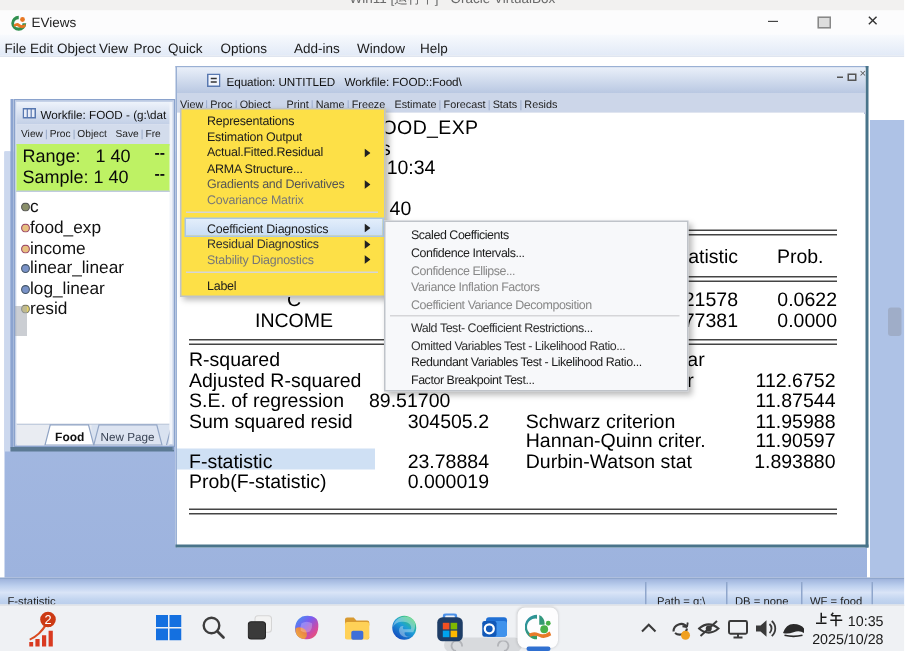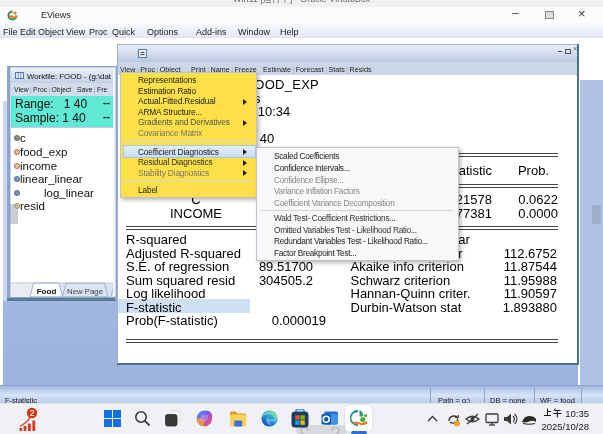--- a/index.html
+++ b/index.html
@@ -13,21 +13,21 @@
 <div class="r" style="left:0;top:0;width:603px;height:7px;background:#f2f1f0;overflow:hidden;">
   <div class="a" style="left:233px;top:-7px;font-size:9px;color:#6a6a6a;">Win11 [运行中] - Oracle VirtualBox</div>
 </div>
 
 <div class="r" style="left:0;top:7px;width:603px;height:16px;background:#fcfcfd;"></div>
 <svg class="r" style="left:7px;top:10px;" width="11" height="11" viewBox="0 0 11 11">
   <path d="M5.5 0.5 A5 5 0 1 0 10.5 5.5 L8 5.5 A2.8 2.8 0 1 1 5.5 2.8 Z" fill="#2f8f4e"></path>
   <path d="M2 6.5 Q4.5 4.5 6 6 Q7.5 7.5 10 6 L10 8 Q7.5 9.5 5.5 8 Q3.8 6.8 2.5 8 Z" fill="#e87722"></path>
   <circle cx="8" cy="3" r="1.6" fill="#e87722"></circle>
 </svg>
-<div class="a" style="left:21px;top:10px;font-size:9px;color:#222;margin-left:20px;">EViews</div>
+<div class="a" style="left:21px;top:10px;font-size:9px;color:#222;">EViews</div>
 
 <div class="a" style="left:512px;top:6px;font-size:12px;color:#444;">–</div>
 <div class="r" style="left:545px;top:11px;width:7px;height:6px;border:1px solid #888;background:#ddd;"></div>
 <div class="a" style="left:578px;top:6px;font-size:13px;color:#333;">×</div>
 
 <div class="r" style="left:0;top:23px;width:603px;height:14px;background:linear-gradient(#f8fafd,#e2eaf7);border-bottom:1px solid #dfe5f0;">
   <div class="a" style="left:3px;top:3.5px;font-size:9px;color:#1a1a1a;">File</div>
   <div class="a" style="left:20px;top:3.5px;font-size:9px;color:#1a1a1a;">Edit</div>
   <div class="a" style="left:38px;top:3.5px;font-size:9px;color:#1a1a1a;">Object</div>
   <div class="a" style="left:66px;top:3.5px;font-size:9px;color:#1a1a1a;">View</div>
@@ -69,21 +69,21 @@
           <line x1="5.8" y1="1.5" x2="5.8" y2="7.5" stroke="#5878b0" stroke-width="0.8"></line>
         </svg>
     <div class="a" style="left:16px;top:3.5px;font-size:7.8px;color:#111;">Workfile: FOOD - (g:\dat</div>
   </div>
 
   <div class="r" style="left:1px;top:16px;width:102px;height:13px;background:#d3dcec;border-bottom:1px solid #b9c6de;overflow:hidden;">
     <div class="a" style="left:3px;top:3px;font-size:6.8px;color:#222;">View <span style="color:#90a2c2">|</span> Proc <span style="color:#90a2c2">|</span> Object</div>
     <div class="a" style="left:66px;top:3px;font-size:6.8px;color:#222;">Save <span style="color:#90a2c2">|</span> Fre</div>
   </div>
 
-  <div class="r" style="left:1px;top:29px;width:102px;height:31px;background:#5eead4;border-bottom:1px solid #c0cbdf;">
+  <div class="r" style="left:1px;top:29px;width:102px;height:31px;background:#bef264;border-bottom:1px solid #c0cbdf;">
     <div class="a" style="left:4px;top:1px;font-size:12px;color:#0a0a0a;">Range: &nbsp;&nbsp;1 40</div>
     <div class="a" style="left:4px;top:15px;font-size:12px;color:#0a0a0a;">Sample: 1 40</div>
     <div class="a" style="left:92px;top:0px;font-size:10.5px;font-weight:bold;color:#111;">--</div>
     <div class="a" style="left:92px;top:14px;font-size:10.5px;font-weight:bold;color:#111;">--</div>
   </div>
 
   <div class="r" style="left:1px;top:61px;width:102px;height:154px;background:#ffffff;">
     <svg class="r" style="left:2.5px;top:6.5px;" width="6" height="6">
           <circle cx="3" cy="3" r="2.6" fill="#8a8f6a" stroke="#555" stroke-width="0.7"></circle>
         </svg>
@@ -96,21 +96,21 @@
           <circle cx="3" cy="3" r="2.6" fill="#e8c080" stroke="#946" stroke-width="0.7"></circle>
         </svg>
     <div class="a" style="left:9px;top:31.5px;font-size:11.5px;color:#111;">income</div>
     <svg class="r" style="left:2.5px;top:48px;" width="6" height="6">
           <circle cx="3" cy="3" r="2.6" fill="#7a93c8" stroke="#456" stroke-width="0.7"></circle>
         </svg>
     <div class="a" style="left:9px;top:45px;font-size:11.5px;color:#111;">linear_linear</div>
     <svg class="r" style="left:2.5px;top:61.5px;" width="6" height="6">
           <circle cx="3" cy="3" r="2.6" fill="#7a93c8" stroke="#456" stroke-width="0.7"></circle>
         </svg>
-    <div class="a" style="left:9px;top:58.5px;font-size:11.5px;color:#111;padding-left:24px;">log_linear</div>
+    <div class="a" style="left:9px;top:58.5px;font-size:11.5px;color:#111;">log_linear</div>
     <svg class="r" style="left:2.5px;top:75px;" width="6" height="6">
           <circle cx="3" cy="3" r="2.6" fill="#e6d36a" stroke="#776" stroke-width="0.7"></circle>
         </svg>
     <div class="a" style="left:9px;top:72px;font-size:11.5px;color:#111;">resid</div>
   </div>
 
   <svg class="r" style="left:1px;top:215px;" width="102" height="15" viewBox="0 0 102 15">
     <rect x="0" y="0" width="102" height="15" fill="#e9ecf2"></rect>
     <rect x="50" y="1" width="52" height="14" fill="#d9e2f0"></rect>
     <line x1="0" y1="1" x2="102" y2="1" stroke="#c2cdde" stroke-width="0.8"></line>
@@ -129,20 +129,21 @@
   <div class="r" style="left:0;top:0;width:1px;height:320.5px;background:#9ab0d4;"></div>
   <div class="r" style="left:459.5px;top:0;width:2px;height:320.5px;background:#49748a;"></div>
   <div class="r" style="left:0;top:318.5px;width:461.5px;height:2px;background:#49748a;"></div>
 
   <div class="r" style="left:1px;top:1px;width:458.5px;height:17px;background:linear-gradient(#e9eff9,#b9c8e2);">
     <svg class="r" style="left:20px;top:4px;" width="9" height="9" viewBox="0 0 9 9">
           <rect x="0.5" y="0.5" width="8" height="8" fill="#f0f4fc" stroke="#5878b0" stroke-width="1"></rect>
           <line x1="2.5" y1="3.4" x2="6.5" y2="3.4" stroke="#333" stroke-width="1"></line>
           <line x1="2.5" y1="5.6" x2="6.5" y2="5.6" stroke="#333" stroke-width="1"></line>
         </svg>
+    <div class="a" style="left:33px;top:4.5px;font-size:7.8px;letter-spacing:-0.05px;color:#111;">Equation: UNTITLED &nbsp;&nbsp;Workfile: FOOD::Food\</div>
     <div class="r" style="left:440px;top:6px;width:4px;height:1px;background:#555;"></div>
     <div class="r" style="left:447px;top:3.5px;width:3.5px;height:3px;border:1px solid #555;"></div>
     <div class="a" style="left:455px;top:-1px;font-size:7.5px;color:#555;">×</div>
   </div>
 
   <div class="r" style="left:1px;top:18px;width:458.5px;height:13px;background:#ccd6e9;border-bottom:1px solid #b3c0da;">
     <div class="a" style="left:2px;top:2.5px;font-size:7.2px;color:#222;">View <span style="color:#98a8c8">|</span> Proc <span style="color:#98a8c8">|</span> Object</div>
     <div class="a" style="left:73px;top:2.5px;font-size:7.2px;color:#222;">Print <span style="color:#98a8c8">|</span> Name <span style="color:#98a8c8">|</span> Freeze</div>
     <div class="a" style="left:145px;top:2.5px;font-size:7.2px;color:#222;">Estimate <span style="color:#98a8c8">|</span> Forecast <span style="color:#98a8c8">|</span> Stats <span style="color:#98a8c8">|</span> Resids</div>
   </div>
@@ -181,43 +182,42 @@
 
     <div class="r" style="left:0px;top:224px;width:132px;height:14px;background:#cfe0f4;"></div>
     <div class="a" style="left:8px;top:158px;">R-squared</div>
     <div class="a" style="left:128px;top:158px;width:80px;text-align:right;">0.385002</div>
     <div class="a" style="left:232.5px;top:158px;">Mean dependent var</div>
     <div class="a" style="left:8px;top:171.5px;">Adjusted R-squared</div>
     <div class="a" style="left:128px;top:171.5px;width:80px;text-align:right;">0.368818</div>
     <div class="a" style="left:232.5px;top:171.5px;">S.D. dependent var</div>
     <div class="a" style="left:359px;top:171.5px;width:80px;text-align:right;">112.6752</div>
     <div class="a" style="left:8px;top:185px;">S.E. of regression</div>
-    <div class="a" style="left:128px;top:185px;width:80px;text-align:center;">89.51700</div>
-    <div class="a" style="left:232.5px;top:185px;">Akaike info criterion</div>
+    <div class="a" style="left:128px;top:185px;width:80px;text-align:left;">89.51700</div>
     <div class="a" style="left:359px;top:185px;width:80px;text-align:right;">11.87544</div>
     <div class="a" style="left:8px;top:198.5px;">Sum squared resid</div>
-    <div class="a" style="left:128px;top:198.5px;width:80px;text-align:center;">304505.2</div>
+    <div class="a" style="left:128px;top:198.5px;width:80px;text-align:right;">304505.2</div>
     <div class="a" style="left:232.5px;top:198.5px;">Schwarz criterion</div>
     <div class="a" style="left:359px;top:198.5px;width:80px;text-align:right;">11.95988</div>
-    <div class="a" style="left:8px;top:212px;">Log likelihood</div>
     <div class="a" style="left:232.5px;top:212px;">Hannan-Quinn criter.</div>
     <div class="a" style="left:359px;top:212px;width:80px;text-align:right;">11.90597</div>
     <div class="a" style="left:8px;top:225.5px;">F-statistic</div>
+    <div class="a" style="left:128px;top:225.5px;width:80px;text-align:right;">23.78884</div>
     <div class="a" style="left:232.5px;top:225.5px;">Durbin-Watson stat</div>
     <div class="a" style="left:359px;top:225.5px;width:80px;text-align:right;">1.893880</div>
     <div class="a" style="left:8px;top:239px;">Prob(F-statistic)</div>
     <div class="a" style="left:128px;top:239px;width:80px;text-align:right;">0.000019</div>
     <div class="r" style="left:8px;top:264px;width:432px;height:1px;background:#444;"></div>
     <div class="r" style="left:8px;top:267px;width:432px;height:1px;background:#444;"></div>
   </div>
 </div>
 
 <div class="r" id="menu1" style="left:120px;top:72px;width:135px;height:124px;background:#fde047;border:1px solid #bfc3c9;box-shadow:2px 2px 4px rgba(0,0,0,0.28);font-size:8.3px;letter-spacing:-0.15px;color:#1c1c1c;">
   <div class="a" style="left:17px;top:2px;">Representations</div>
-  <div class="a" style="left:17px;top:12.5px;">Estimation Ratio</div>
+  <div class="a" style="left:17px;top:12.5px;">Estimation Output</div>
   <div class="a" style="left:17px;top:23px;">Actual.Fitted.Residual</div>
   <div class="a" style="left:17px;top:33.5px;">ARMA Structure...</div>
   <div class="a" style="left:17px;top:44px;color:#555;">Gradients and Derivatives</div>
   <div class="a" style="left:17px;top:54.5px;color:#777;">Covariance Matrix</div>
   <div class="r" style="left:3px;top:67.5px;width:128px;height:1px;background:#d5d5d8;"></div>
   <div class="r" style="left:2px;top:72px;width:131px;height:11px;background:linear-gradient(#dceadc00,#0000);background:linear-gradient(#e3eefb,#c9ddf5);border:1px solid #a8c6e8;"></div>
   <div class="a" style="left:17px;top:73.5px;">Coefficient Diagnostics</div>
   <div class="a" style="left:17px;top:84px;color:#333;">Residual Diagnostics</div>
   <div class="a" style="left:17px;top:94.5px;color:#777;">Stability Diagnostics</div>
   <div class="r" style="left:3px;top:107.5px;width:128px;height:1px;background:#d5d5d8;"></div>

